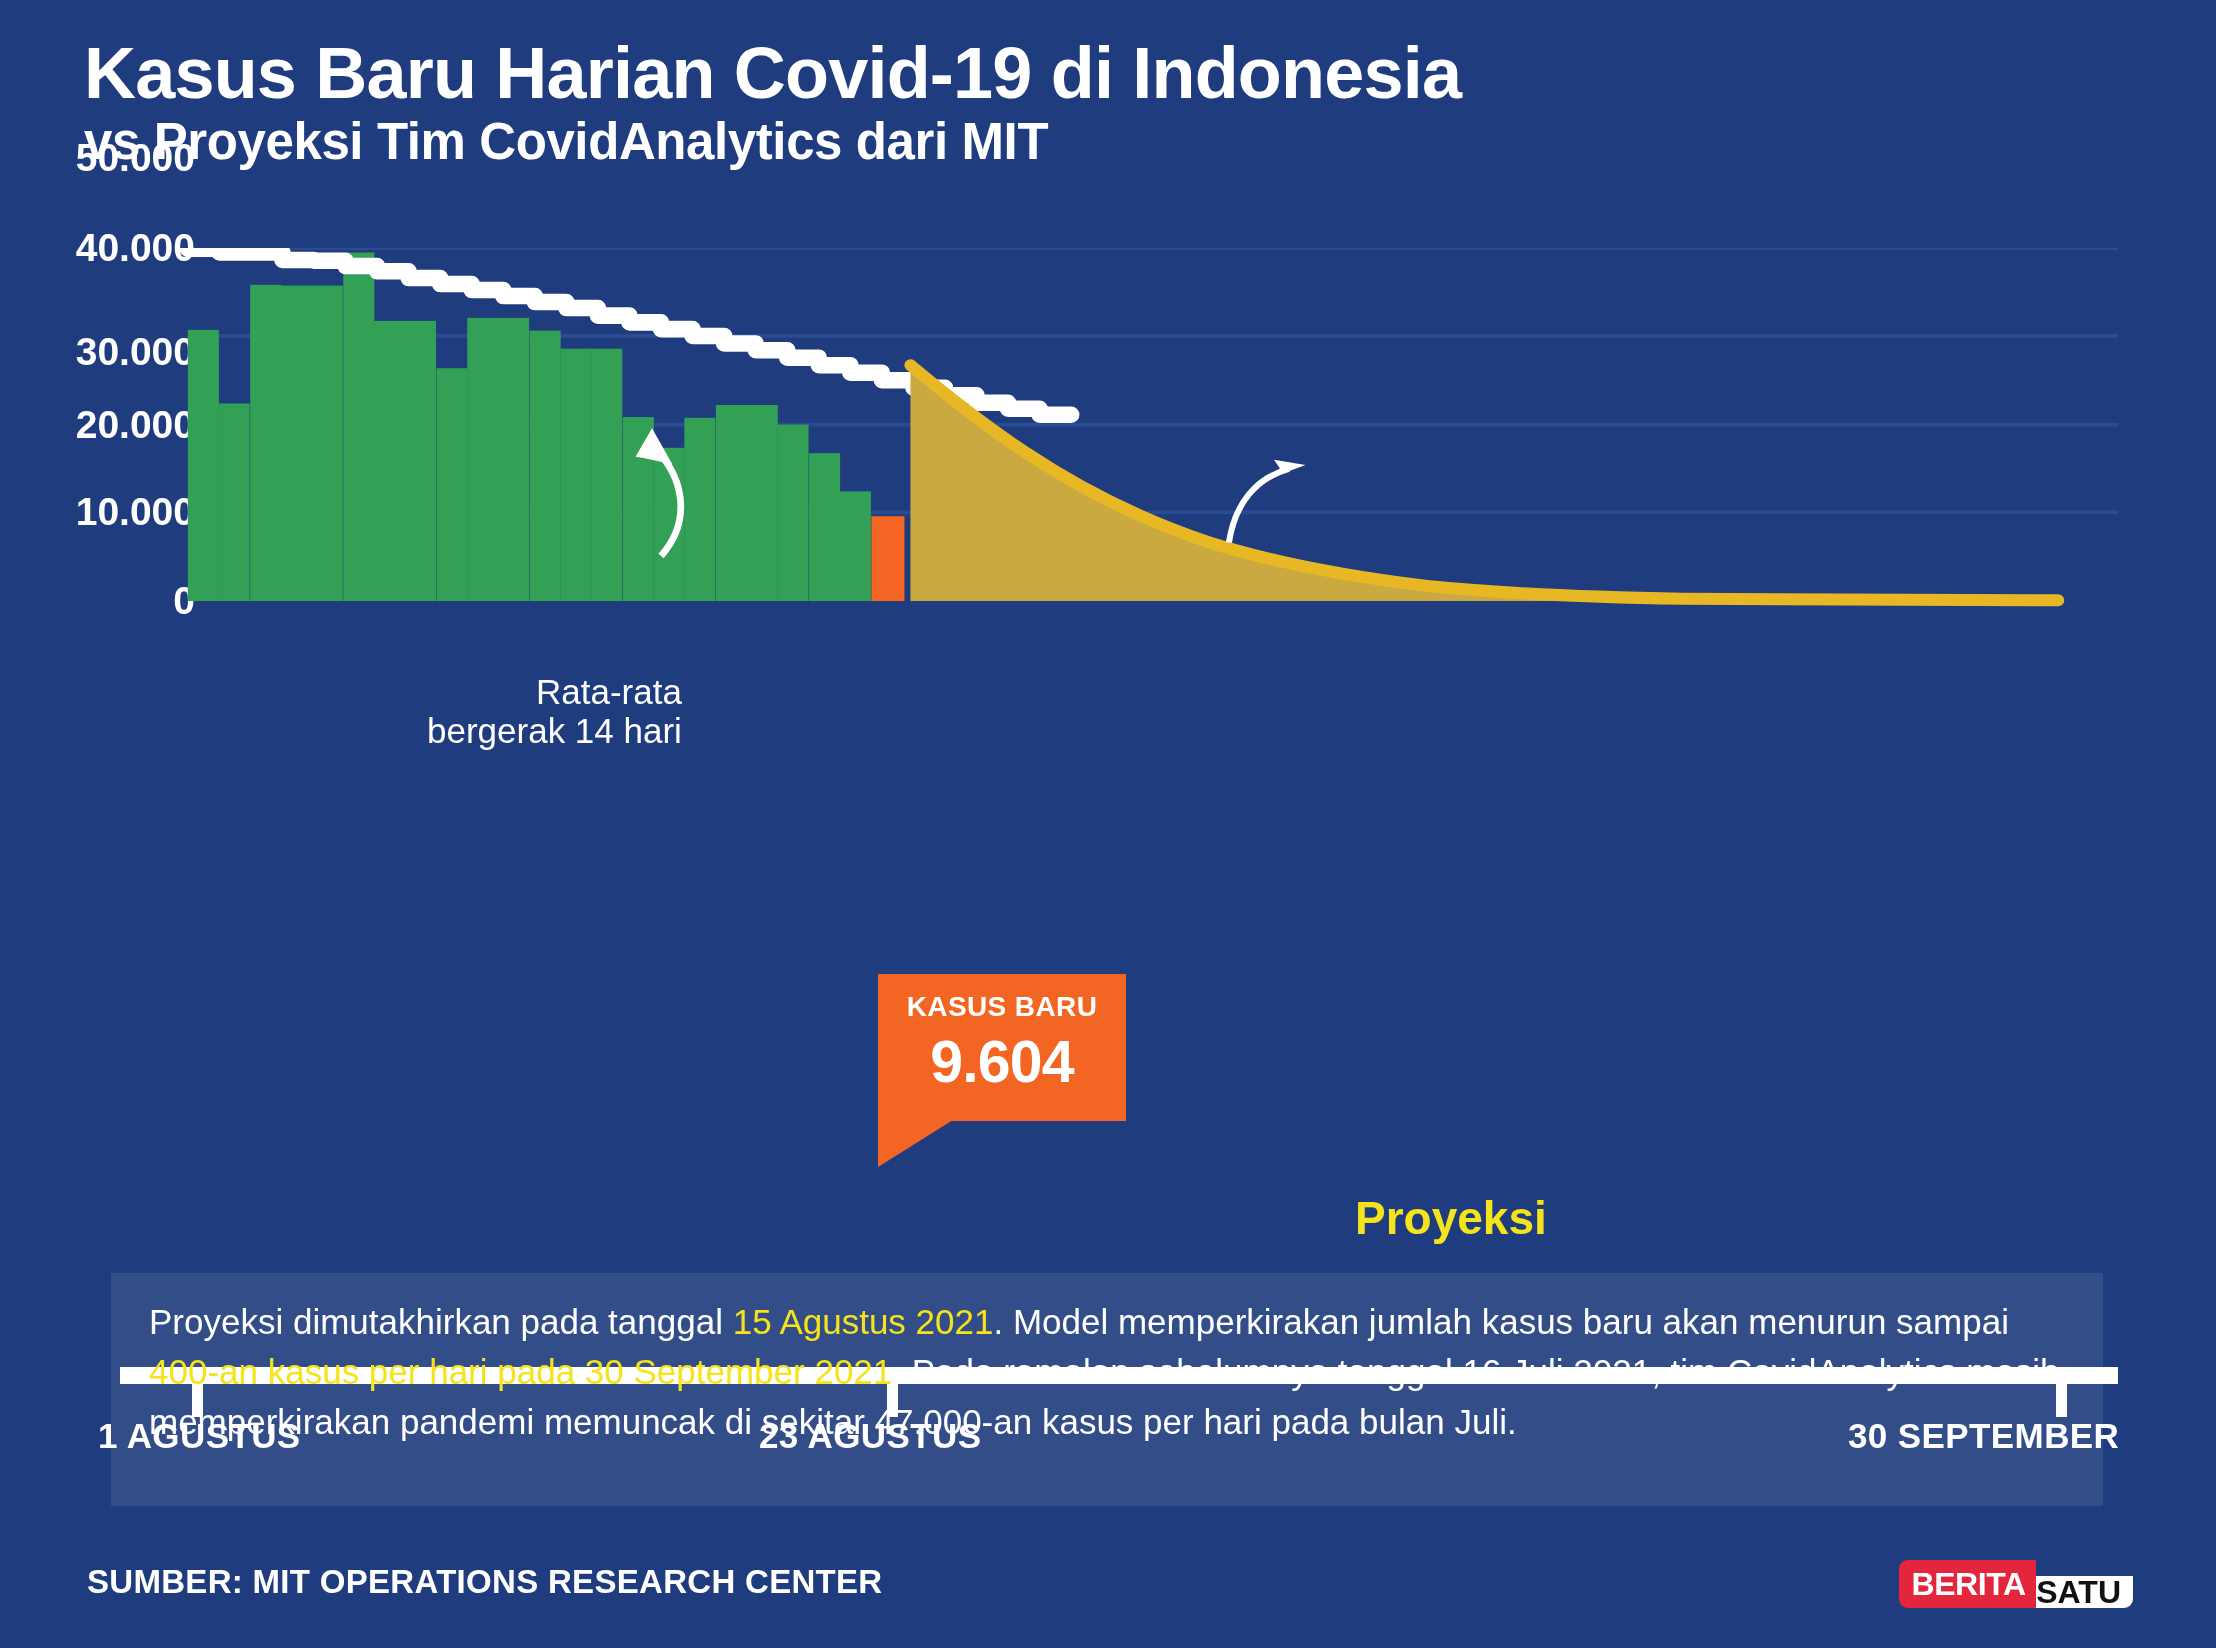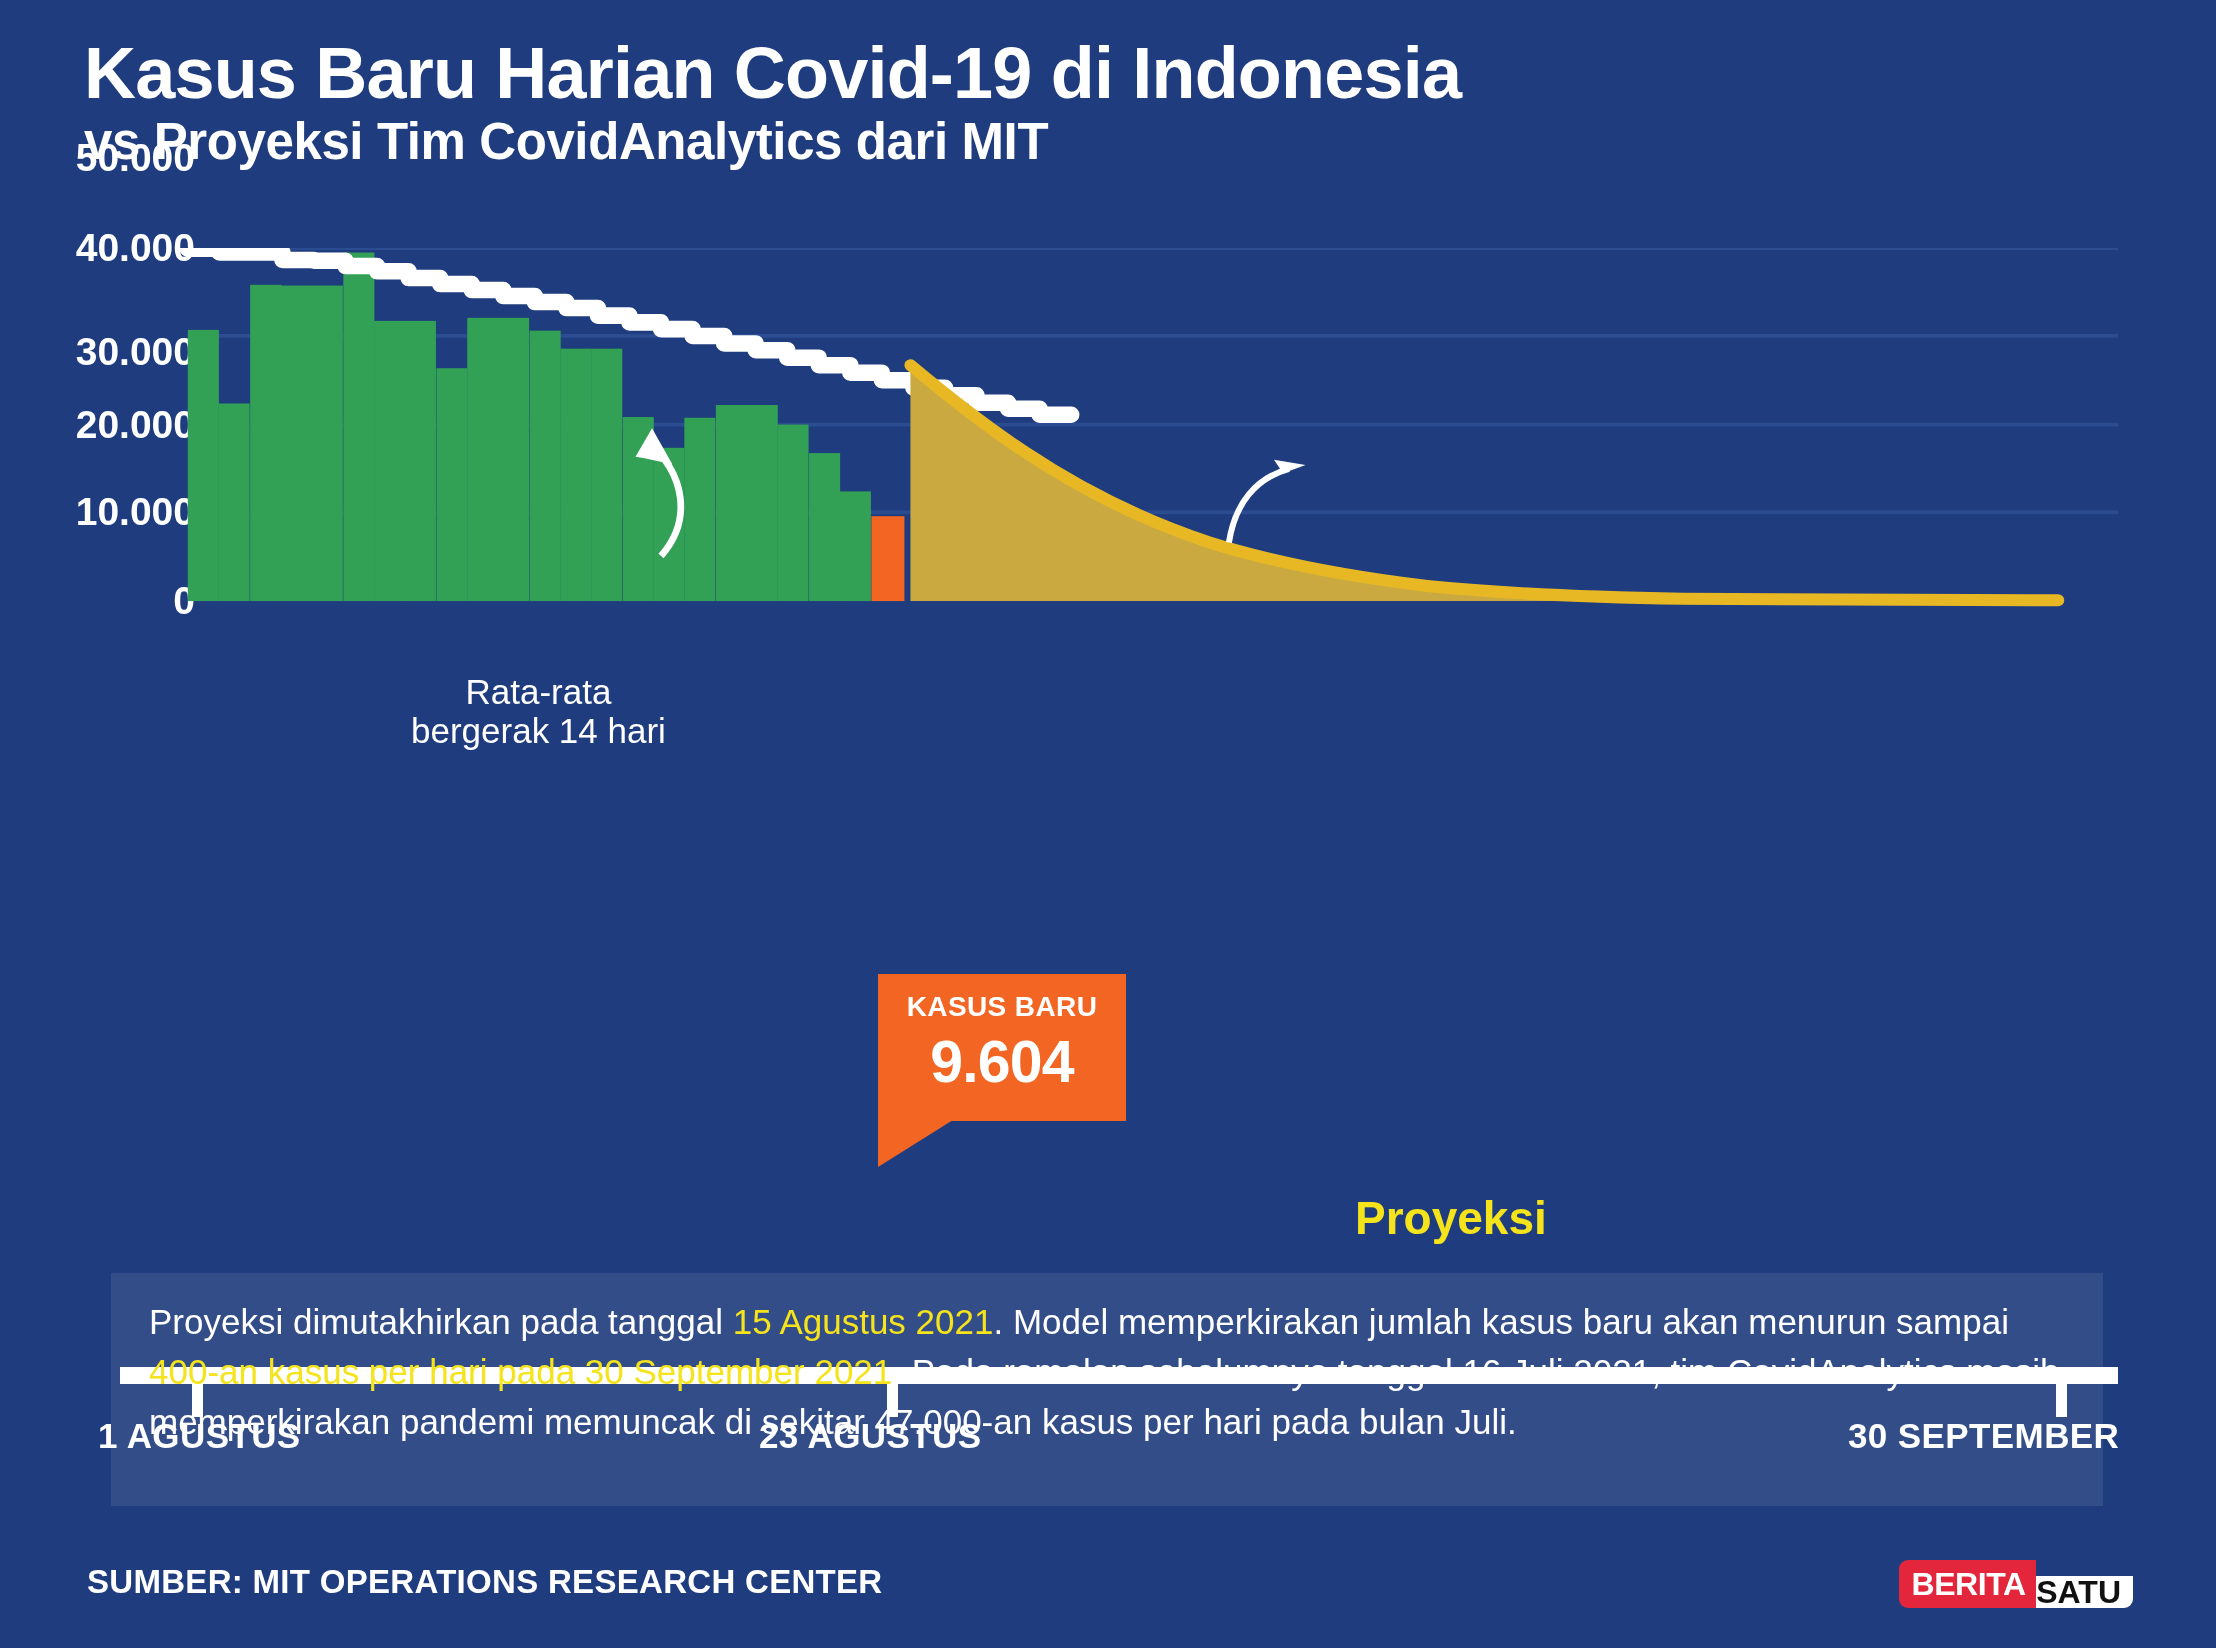--- a/index.html
+++ b/index.html
@@ -63,23 +63,23 @@
     top:1168px;
     font-size:35px; font-weight:bold;
     letter-spacing:0.4px;
     white-space:nowrap;
     color:#ffffff;
   }
 
   
   #ann-avg {
     position:absolute;
-    left:411px; top:424px;
+    left:427px; top:424px;
     font-size:35px; line-height:1.12;
-    text-align:center; color:#ffffff; font-weight:normal;
+    text-align:right; color:#ffffff; font-weight:normal;
   }
   #ann-proj {
     position:absolute;
     left:1307px; top:943px;
     font-size:46px; font-weight:bold;
     color:#f5e31b;
     margin-left:48px;
   }
 
   

